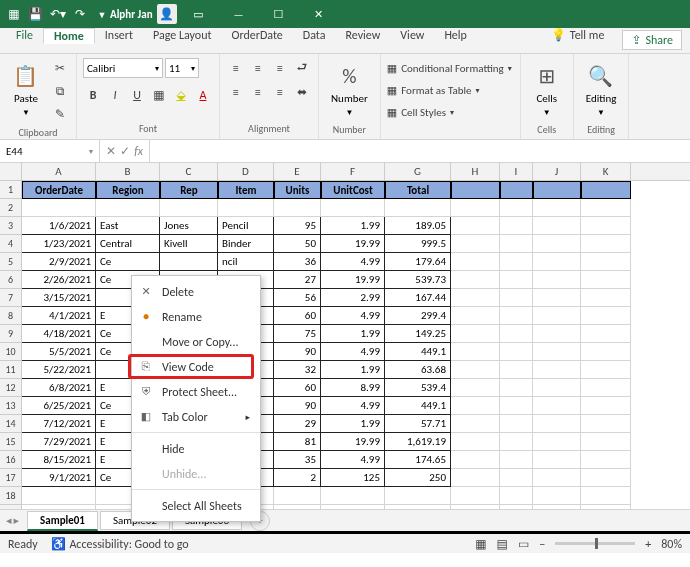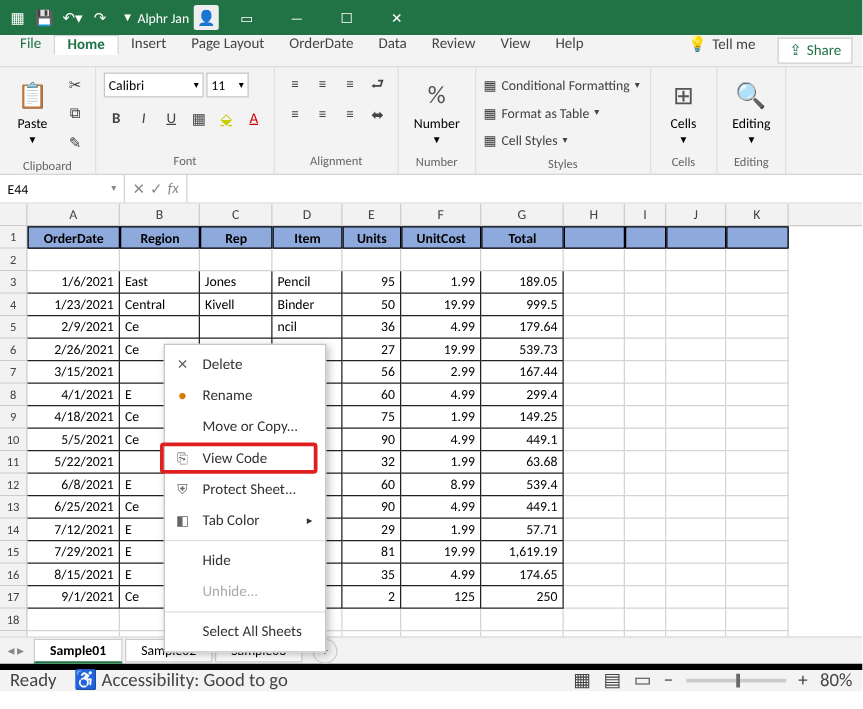--- a/index.html
+++ b/index.html
@@ -5,21 +5,21 @@
 * { box-sizing: border-box; margin: 0; padding: 0; font-family: "Segoe UI", Calibri, sans-serif; }
 body { width: 690px; height: 567px; background: #fff; overflow: hidden; position: relative; font-size: 12px; }
 
 
 .titlebar { height: 28px; background: #217346; display: flex; align-items: center; color: #fff; }
 .tbar-left { display: flex; align-items: center; gap: 6px; padding-left: 6px; }
 .tbar-left .ico { width: 16px; height: 16px; display: flex; align-items: center; justify-content: center; font-size: 12px; color: #fff; }
 .tbar-title { flex: 1; text-align: center; font-size: 12px; }
 .tbar-right { display: flex; align-items: center; gap: 4px; padding-right: 6px; }
 .tbar-right .winbtn { width: 36px; height: 28px; display: flex; align-items: center; justify-content: center; color: #fff; font-size: 11px; }
-.userbox { display: flex; align-items: center; gap: 4px; font-size: 11px; }
+.userbox { display: flex; align-items: center; gap: 4px; font-size: 11px; font-weight: bold; }
 .avatar { width: 20px; height: 20px; background: #eee; border-radius: 2px; display:flex; align-items:center; justify-content:center; color:#999; font-size:12px;}
 
 
 .ribbon-tabs { height: 26px; background: #f3f3f3; display: flex; align-items: flex-start; border-bottom: 1px solid #d4d4d4; padding: 0 6px; }
 .tab { padding: 0 10px; display: flex; align-items: center; font-size: 12px; color: #444; cursor: default; }
 .tab.active { background: #fff; border: 1px solid #d4d4d4; border-bottom: 1px solid #fff; color: #217346; font-weight: 600; }
 .ribbon-tabs .spacer { flex: 1; }
 .share-btn { margin: 2px 2px 2px 8px; padding: 2px 8px; border: 1px solid #ccc; background: #fff; color: #217346; display: flex; align-items: center; gap: 4px; font-size: 12px; }
 
 
@@ -61,21 +61,21 @@
 .cH{width:49px} .cI{width:33px} .cJ{width:48px} .cK{width:50px}
 
 
 .sheetbar { height: 22px; border-top: 1px solid #d4d4d4; display: flex; align-items: center; background: #f3f3f3; font-size: 11px; }
 .sheetnav { display: flex; gap: 2px; padding: 0 6px; color: #888; }
 .sheettab { padding: 2px 12px; border: 1px solid #ccc; background: #fff; margin-left: 2px; position:relative;}
 .sheettab.active { font-weight: bold; border-bottom: 2px solid #217346; }
 .addsheet { width: 20px; height:20px; border:1px solid #ccc; border-radius:50%; display:flex; align-items:center; justify-content:center; margin-left:8px; color:#666;}
 
 
-.statusbar { height: 22px; background: #f3f3f3; border-top: 5px solid #000000; display: flex; align-items: center; font-size: 15px; color: #444; padding: 0 8px; justify-content: space-between;}
+.statusbar { height: 22px; background: #f3f3f3; border-top: 3px solid #000000; display: flex; align-items: center; font-size: 12px; color: #444; padding: 0 8px; justify-content: space-between;}
 .statusbar .sright { display:flex; align-items:center; gap:10px;}
 .zoomtrack { width:80px; height:3px; background:#ccc; position:relative;}
 .zoomtrack::after{content:"";position:absolute;left:50%;top:-4px;width:3px;height:11px;background:#666;}
 
 
 .ctxmenu { position: absolute; left: 131px; top: 275px; width: 130px; background: #fff; border: 1px solid #c4c4c4; box-shadow: 2px 2px 6px rgba(0,0,0,0.25); padding: 3px 0; z-index: 50; font-size: 12px;}
 .ctxitem { display: flex; align-items: center; height: 25px; padding: 0 10px 0 6px; gap: 8px; color: #333; }
 .ctxitem.disabled { color: #aaa; }
 .ctxitem .cico { width: 16px; display: flex; justify-content: center; font-size: 11px; color: #666;}
 .ctxsep { height: 1px; background: #e0e0e0; margin: 3px 0; }
@@ -206,21 +206,20 @@
           <span>▦</span>
           <span>Format as Table</span>
           <span style="font-size:8px">▾</span>
         </div>
       <div class="cmditem">
           <span>▦</span>
           <span>Cell Styles</span>
           <span style="font-size:8px">▾</span>
         </div>
     </div>
-    <div class="glabel">Styles</div>
   </div>
   <div class="rgroup">
     <div class="gcontent">
       <div class="vbtn">
         <span class="bigico">⊞</span>
         <span>Cells</span>
         <span style="font-size:8px">▼</span>
       </div>
     </div>
     <div class="glabel">Cells</div>

